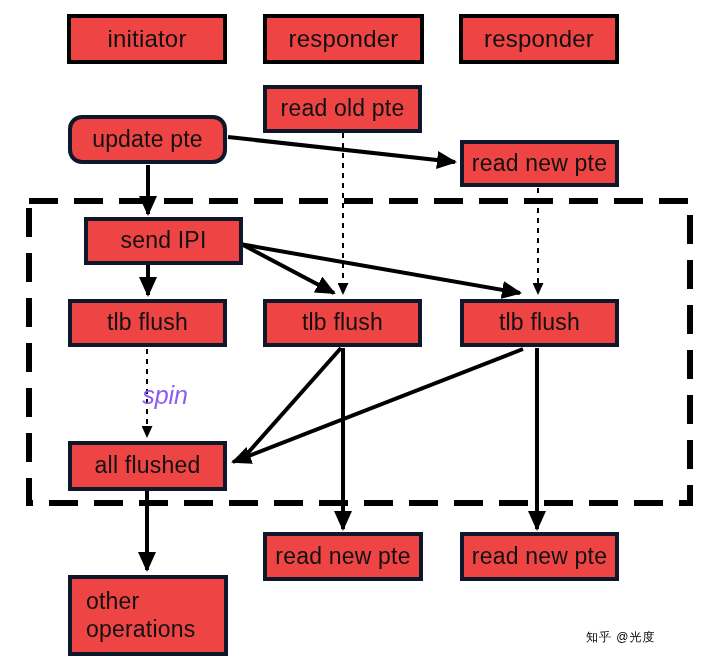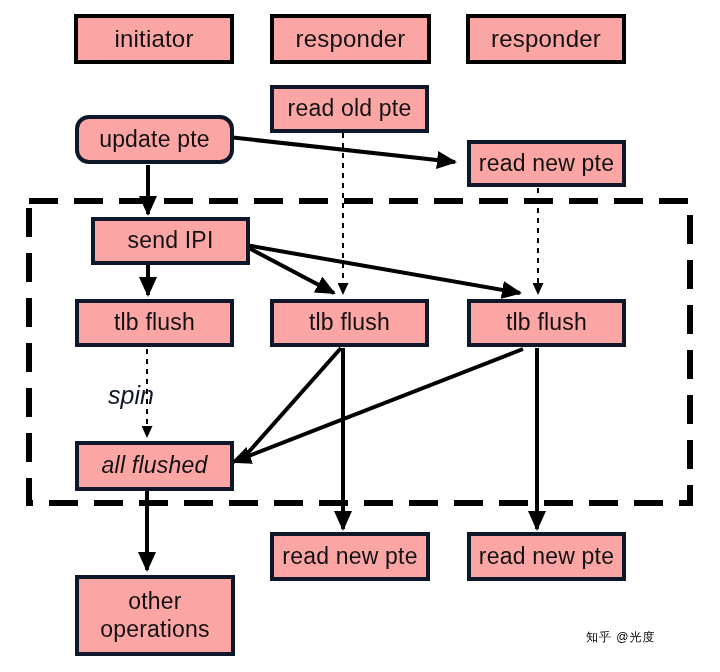--- a/index.html
+++ b/index.html
@@ -18,39 +18,37 @@
   .edges {
     position: absolute;
     left: 0;
     top: 0;
     width: 720px;
     height: 672px;
   }
   .box {
     position: absolute;
     box-sizing: border-box;
-    background: #fca5a5;
+    background: #ef4444;
     display: flex;
     align-items: center;
     justify-content: center;
-    text-align: center;
     color: #111111;
     font-size: 23px;
     line-height: 1.2;
     letter-spacing: 0.2px;
-    margin-left: 7px;
   }
   .thin  { border: 4px solid #0f172a; }
   .thick { border: 4px solid #000000; font-size: 24px; }
   .edge-label {
     position: absolute;
     font-style: italic;
     font-size: 25px;
-    color: #0f172a;
-    text-align: left;
+    color: #8b5cf6;
+    text-align: right;
   }
   .watermark {
     position: absolute;
     font-size: 12px;
     color: #000000;
     text-shadow: 1px 1px 0 #ffffff;
     letter-spacing: 1px;
     white-space: nowrap;
   }
 </style>
@@ -93,20 +91,20 @@
   <div class="box thick" style="left:459px; top:14px; width:160px; height:50px;">responder</div>
 
   <div class="box thin" style="left:263px; top:85px; width:159px; height:48px;">read old pte</div>
   <div class="box thin" style="left:68px; top:115px; width:159px; height:49px;border-radius:14px;">update pte</div>
   <div class="box thin" style="left:460px; top:140px; width:159px; height:47px;">read new pte</div>
   <div class="box thin" style="left:84px; top:217px; width:159px; height:48px;">send IPI</div>
   <div class="box thin" style="left:68px; top:299px; width:159px; height:48px;">tlb flush</div>
   <div class="box thin" style="left:263px; top:299px; width:159px; height:48px;">tlb flush</div>
   <div class="box thin" style="left:460px; top:299px; width:159px; height:48px;">tlb flush</div>
   <div class="edge-label" style="left:108px; top:381px; width:80px;">spin</div>
-  <div class="box thin" style="left:68px; top:441px; width:159px; height:50px;font-style:italic;">all flushed</div>
+  <div class="box thin" style="left:68px; top:441px; width:159px; height:50px;">all flushed</div>
   <div class="box thin" style="left:263px; top:532px; width:160px; height:49px;">read new pte</div>
   <div class="box thin" style="left:460px; top:532px; width:159px; height:49px;">read new pte</div>
   <div class="box thin" style="left:68px; top:575px; width:160px; height:81px; padding:0 14px;">other operations</div>
 
   <div class="watermark" style="left:586px; top:629px;">知乎 @光度</div>
 
 </div>
 
 </body></html>

